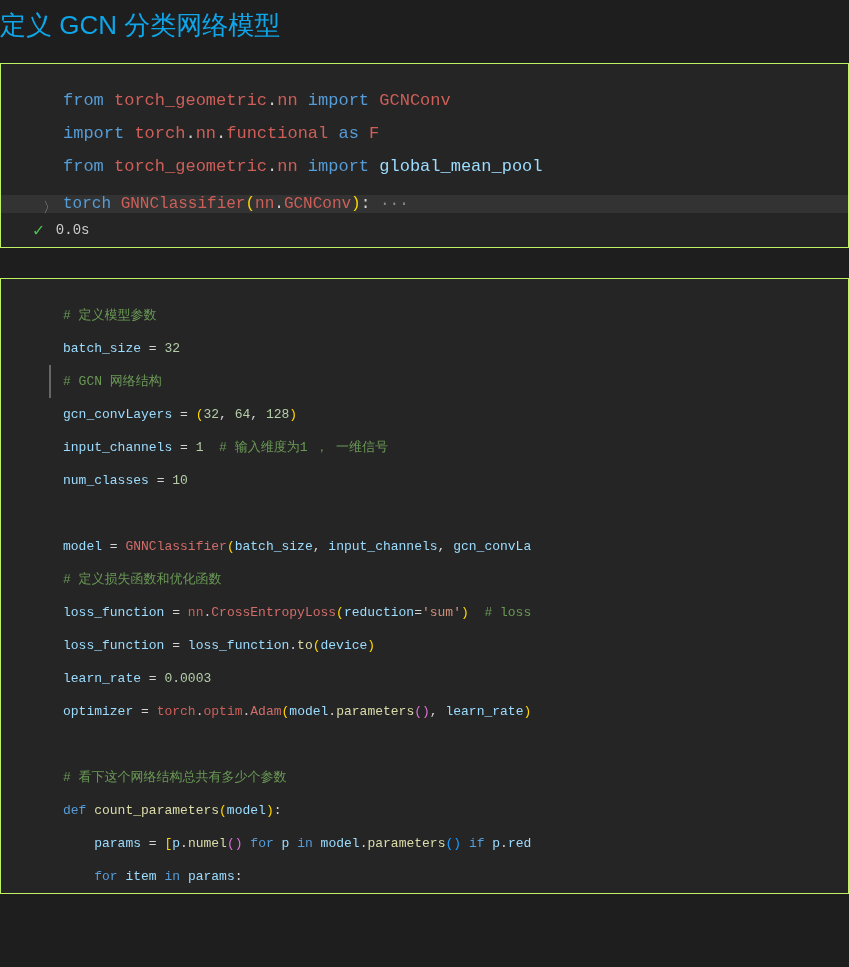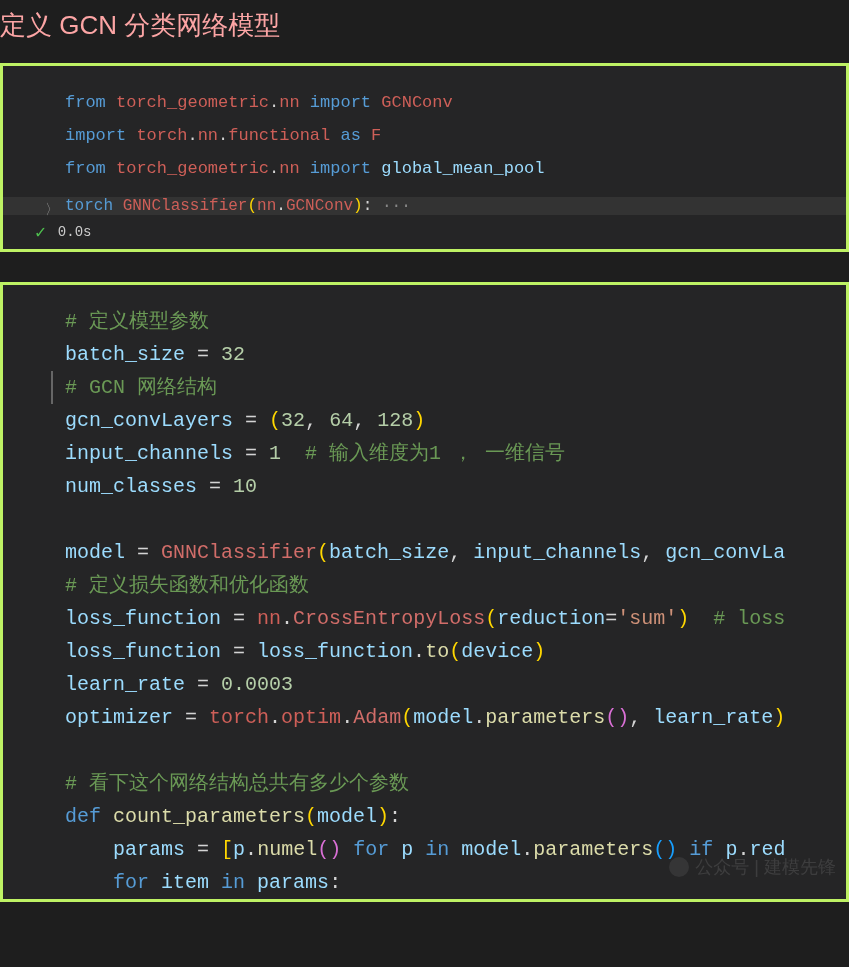--- a/index.html
+++ b/index.html
@@ -7,28 +7,28 @@
       background: #1e1e1e;
       font-family: Consolas, 'Courier New', monospace;
       width: 849px;
       height: 967px;
       overflow: hidden;
       color: #d4d4d4;
     }
     .title {
       font-size: 26px;
       font-weight: 500;
-      color: #fca5a5;
+      color: #0ea5e9;
       padding: 8px 0 20px 0;
       font-family: -apple-system, "Segoe UI", "Microsoft YaHei", sans-serif;
     }
     .cell {
       margin: 0 0 30px 0;
       background: #252526;
-      border: 3px solid #bef264;
+      border: 1px solid #bef264;
       position: relative;
     }
     .code-block {
       padding: 20px 0 12px 62px;
       font-size: 17px;
       line-height: 33px;
       white-space: pre;
       font-family: Consolas, 'Courier New', monospace;
     }
     .collapse-row {
@@ -51,21 +51,21 @@
       color: #cccccc;
       background: #252526;
     }
     .checkmark {
       color: #4ec04e;
       font-size: 18px;
       margin-right: 12px;
     }
     .code-block2 {
       padding: 20px 0 0 62px;
-      font-size: 20px;
+      font-size: 13px;
       line-height: 33px;
       white-space: pre;
       font-family: Consolas, 'Courier New', monospace;
     }
     .kw { color: #569cd6; }
     .var { color: #9cdcfe; }
     .fn { color: #dcdcaa; }
     .red { color: #ce5f58; }
     .red2 { color: #d16d69; }
     .num { color: #b5cea8; }
@@ -130,17 +130,13 @@
 <span class="cmt"># 定义损失函数和优化函数</span>
 <span class="var">loss_function</span> <span class="pun">=</span> <span class="red">nn</span><span class="dot">.</span><span class="red2">CrossEntropyLoss</span><span class="yel">(</span><span class="var">reduction</span><span class="pun">=</span><span class="str">'sum'</span><span class="yel">)</span>  <span class="cmt"># loss</span>
 <span class="var">loss_function</span> <span class="pun">=</span> <span class="var">loss_function</span><span class="dot">.</span><span class="fn">to</span><span class="yel">(</span><span class="var">device</span><span class="yel">)</span>
 <span class="var">learn_rate</span> <span class="pun">=</span> <span class="num">0.0003</span>
 <span class="var">optimizer</span> <span class="pun">=</span> <span class="red">torch</span><span class="dot">.</span><span class="red">optim</span><span class="dot">.</span><span class="red2">Adam</span><span class="yel">(</span><span class="var">model</span><span class="dot">.</span><span class="fn">parameters</span><span class="pur">()</span><span class="pun">,</span> <span class="var">learn_rate</span><span class="yel">)</span>
 
 <span class="cmt"># 看下这个网络结构总共有多少个参数</span>
 <span class="kw">def</span> <span class="fn">count_parameters</span><span class="yel">(</span><span class="var">model</span><span class="yel">)</span><span class="pun">:</span>
     <span class="var">params</span> <span class="pun">=</span> <span class="yel">[</span><span class="var">p</span><span class="dot">.</span><span class="fn">numel</span><span class="pur">()</span> <span class="kw">for</span> <span class="var">p</span> <span class="kw">in</span> <span class="var">model</span><span class="dot">.</span><span class="fn">parameters</span><span class="blu">()</span> <span class="kw">if</span> <span class="var">p</span><span class="dot">.</span><span class="var">red</span>
     <span class="kw">for</span> <span class="var">item</span> <span class="kw">in</span> <span class="var">params</span><span class="pun">:</span></div>
-  <div class="watermark">
-    <span class="wm-icon"></span>
-    <span>公众号 | 建模先锋</span>
-  </div>
 </div>
 
 </body></html>

